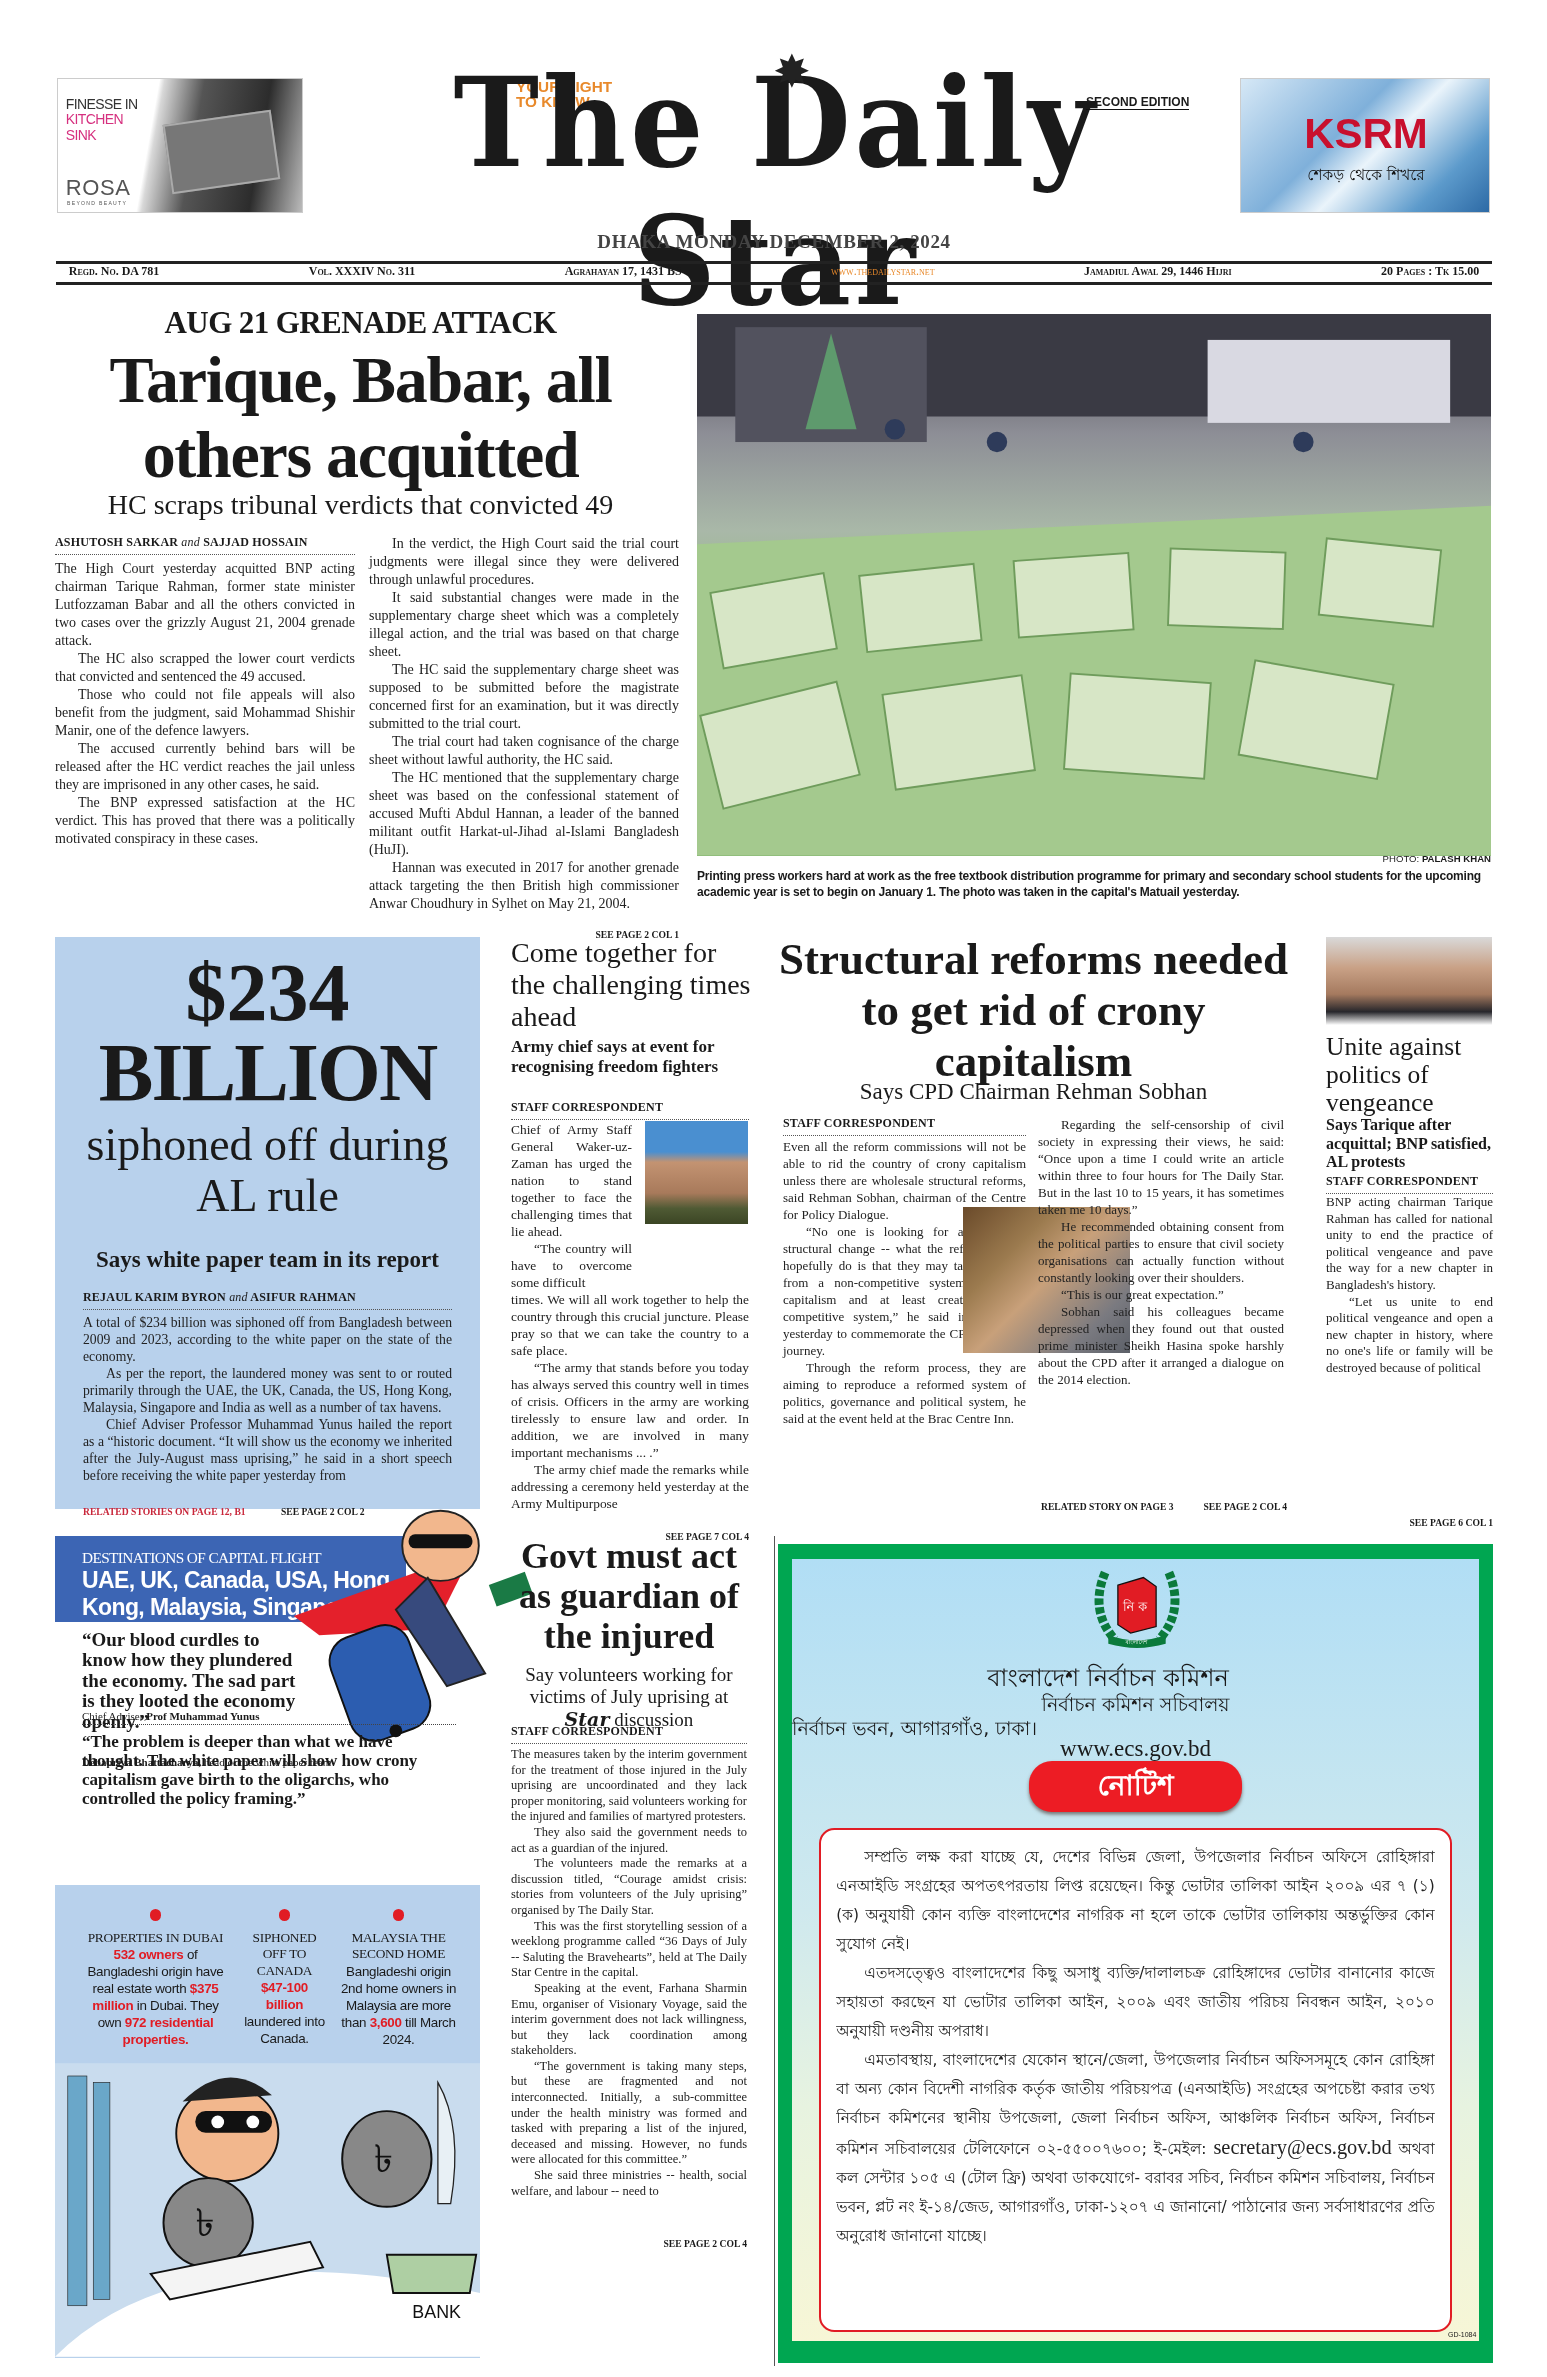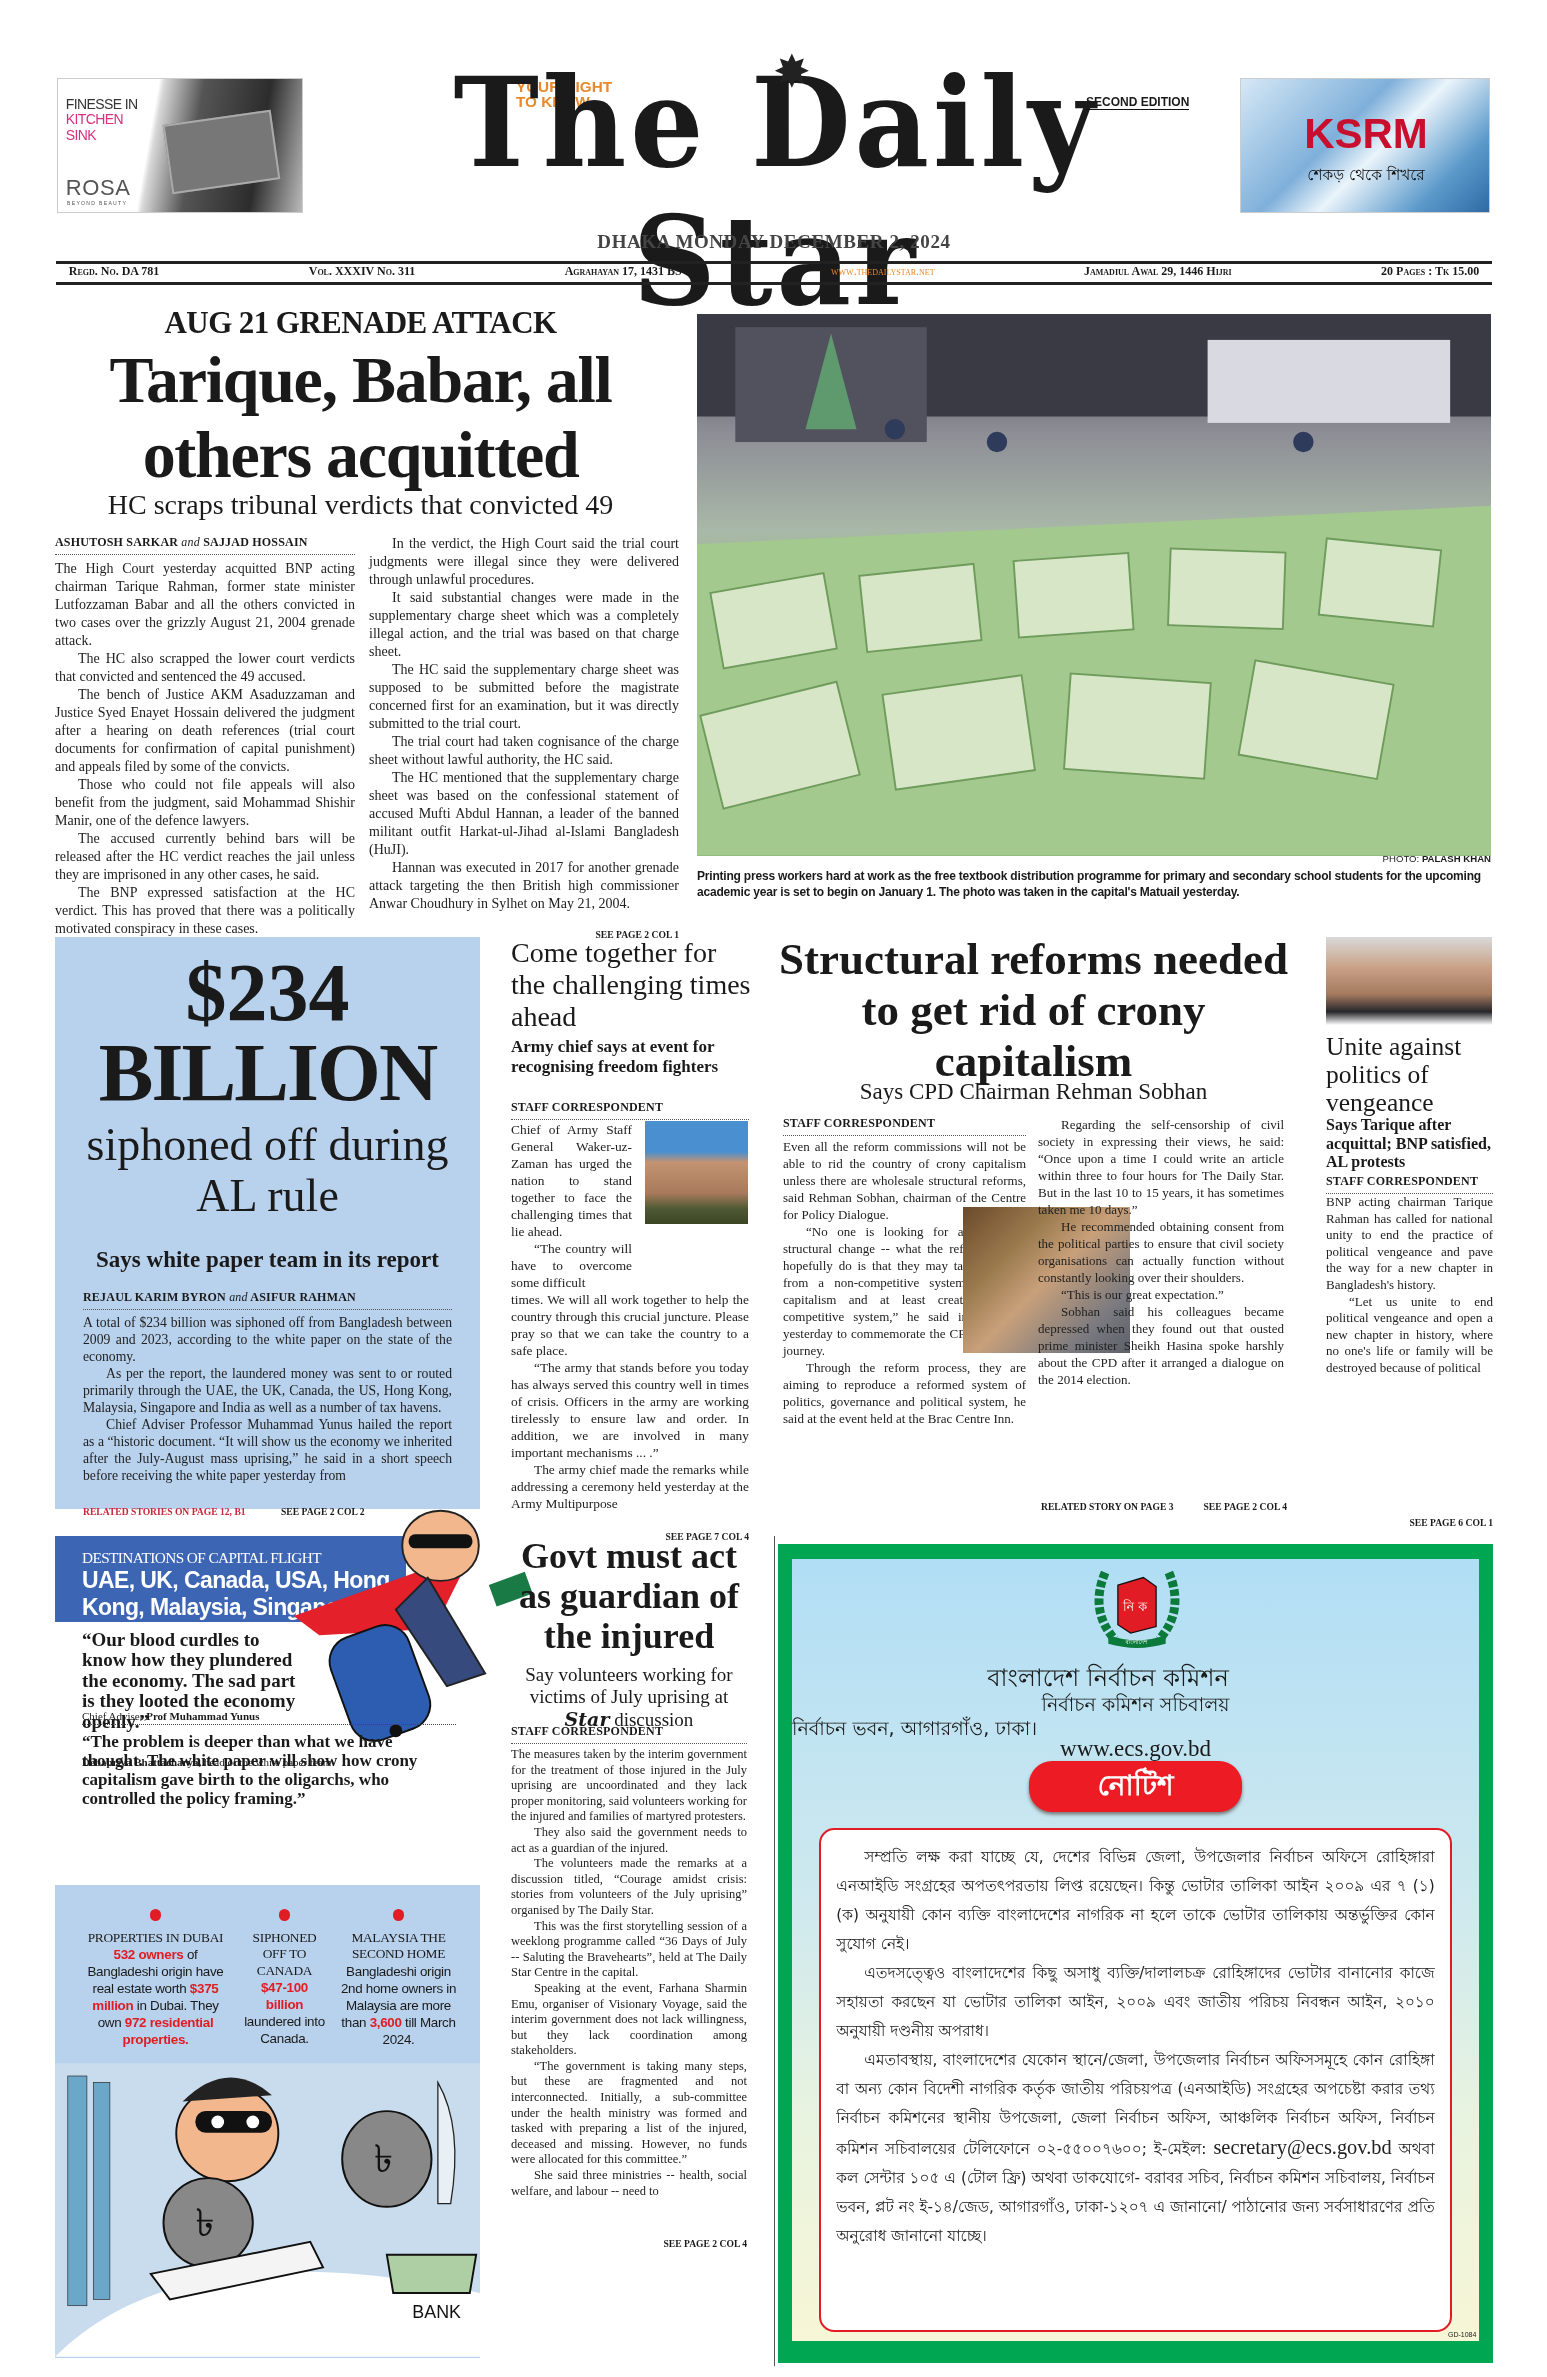--- a/index.html
+++ b/index.html
@@ -137,21 +137,20 @@
 
 <div class="abs kicker">AUG 21 GRENADE ATTACK</div>
 <div class="abs lead-head">Tarique, Babar, all others acquitted</div>
 <div class="abs lead-deck">HC scraps tribunal verdicts that convicted 49</div>
 
 <div class="abs" style="left:55px;top:535px;width:300px">
   <div class="byline"><span>ASHUTOSH SARKAR</span> <i>and</i> <span>SAJJAD HOSSAIN</span></div>
   <div class="body-text" id="lead-col1">
       <p class="first">The High Court yesterday acquitted BNP acting chairman Tarique Rahman, former state minister Lutfozzaman Babar and all the others convicted in two cases over the grizzly August 21, 2004 grenade attack.</p>
       <p>The HC also scrapped the lower court verdicts that convicted and sentenced the 49 accused.</p>
-      <p>The bench of Justice AKM Asaduzzaman and Justice Syed Enayet Hossain delivered the judgment after a hearing on death references (trial court documents for confirmation of capital punishment) and appeals filed by some of the convicts.</p>
       <p>Those who could not file appeals will also benefit from the judgment, said Mohammad Shishir Manir, one of the defence lawyers.</p>
       <p>The accused currently behind bars will be released after the HC verdict reaches the jail unless they are imprisoned in any other cases, he said.</p>
       <p>The BNP expressed satisfaction at the HC verdict. This has proved that there was a politically motivated conspiracy in these cases.</p>
     </div>
 </div>
 <div class="abs" style="left:369px;top:535px;width:310px">
   <div class="body-text" id="lead-col2">
       <p>In the verdict, the High Court said the trial court judgments were illegal since they were delivered through unlawful procedures.</p>
       <p>It said substantial changes were made in the supplementary charge sheet which was a completely illegal action, and the trial was based on that charge sheet.</p>
       <p>The HC said the supplementary charge sheet was supposed to be submitted before the magistrate concerned first for an examination, but it was directly submitted to the trial court.</p>

